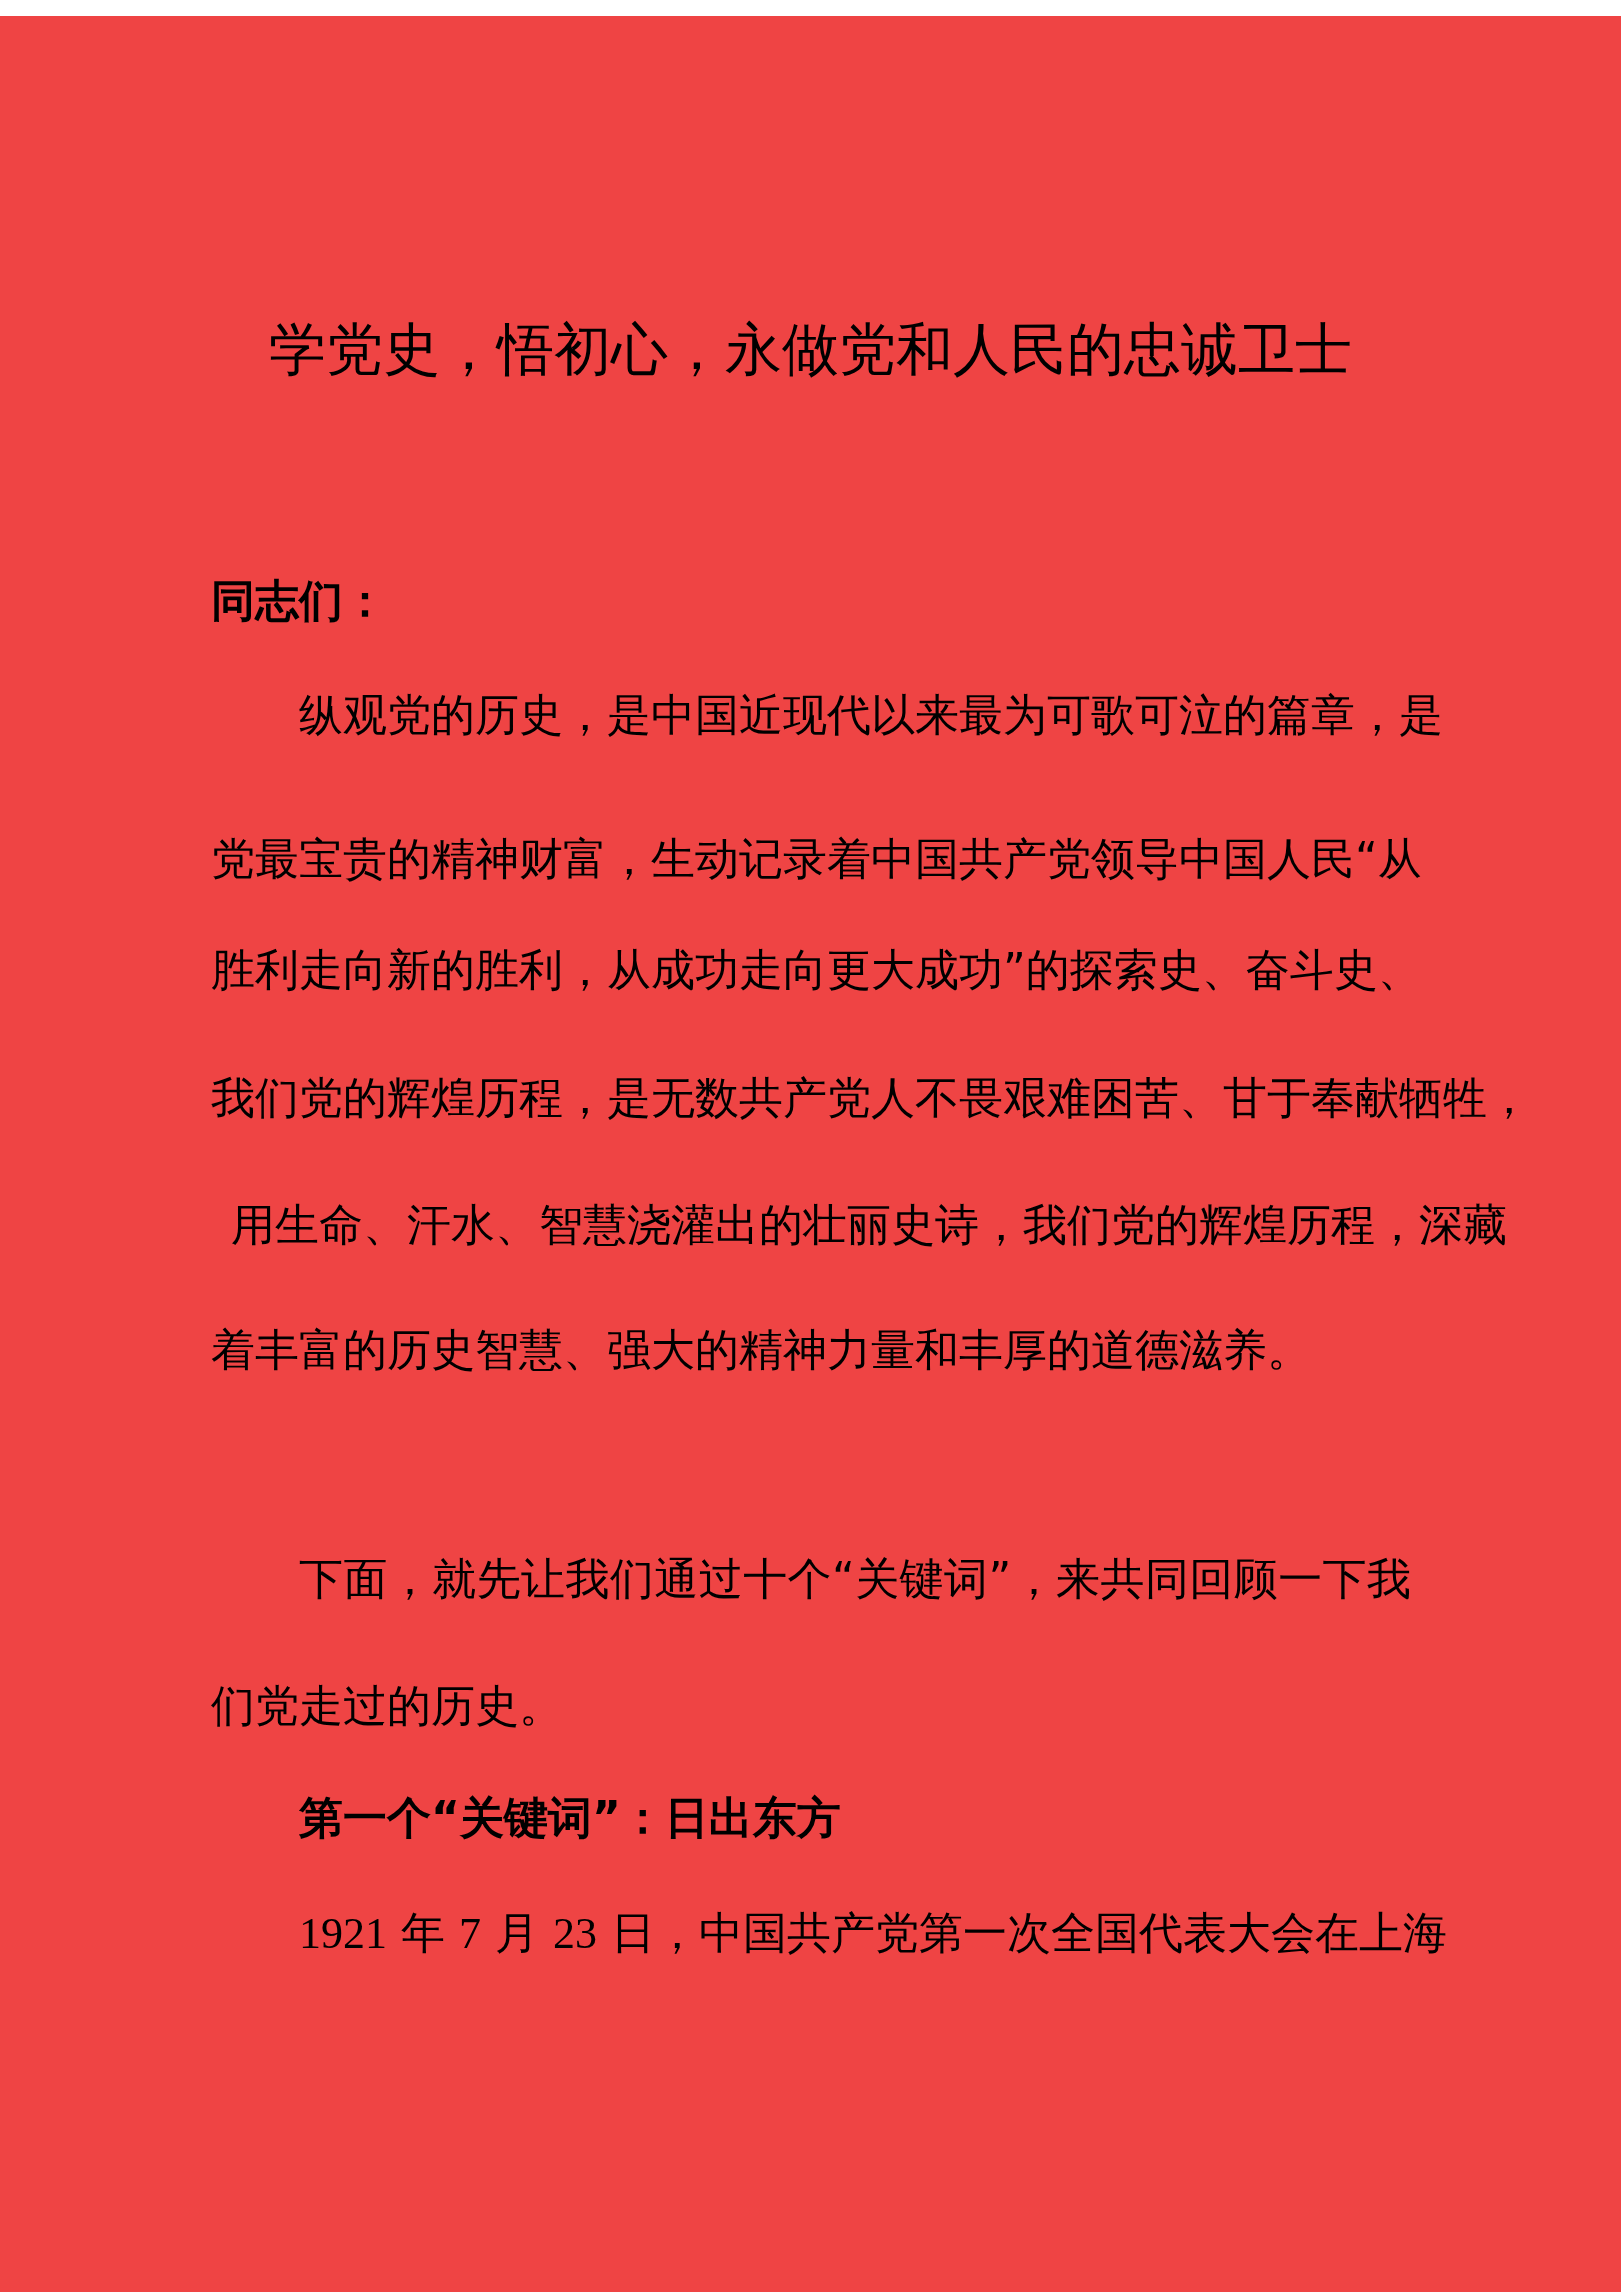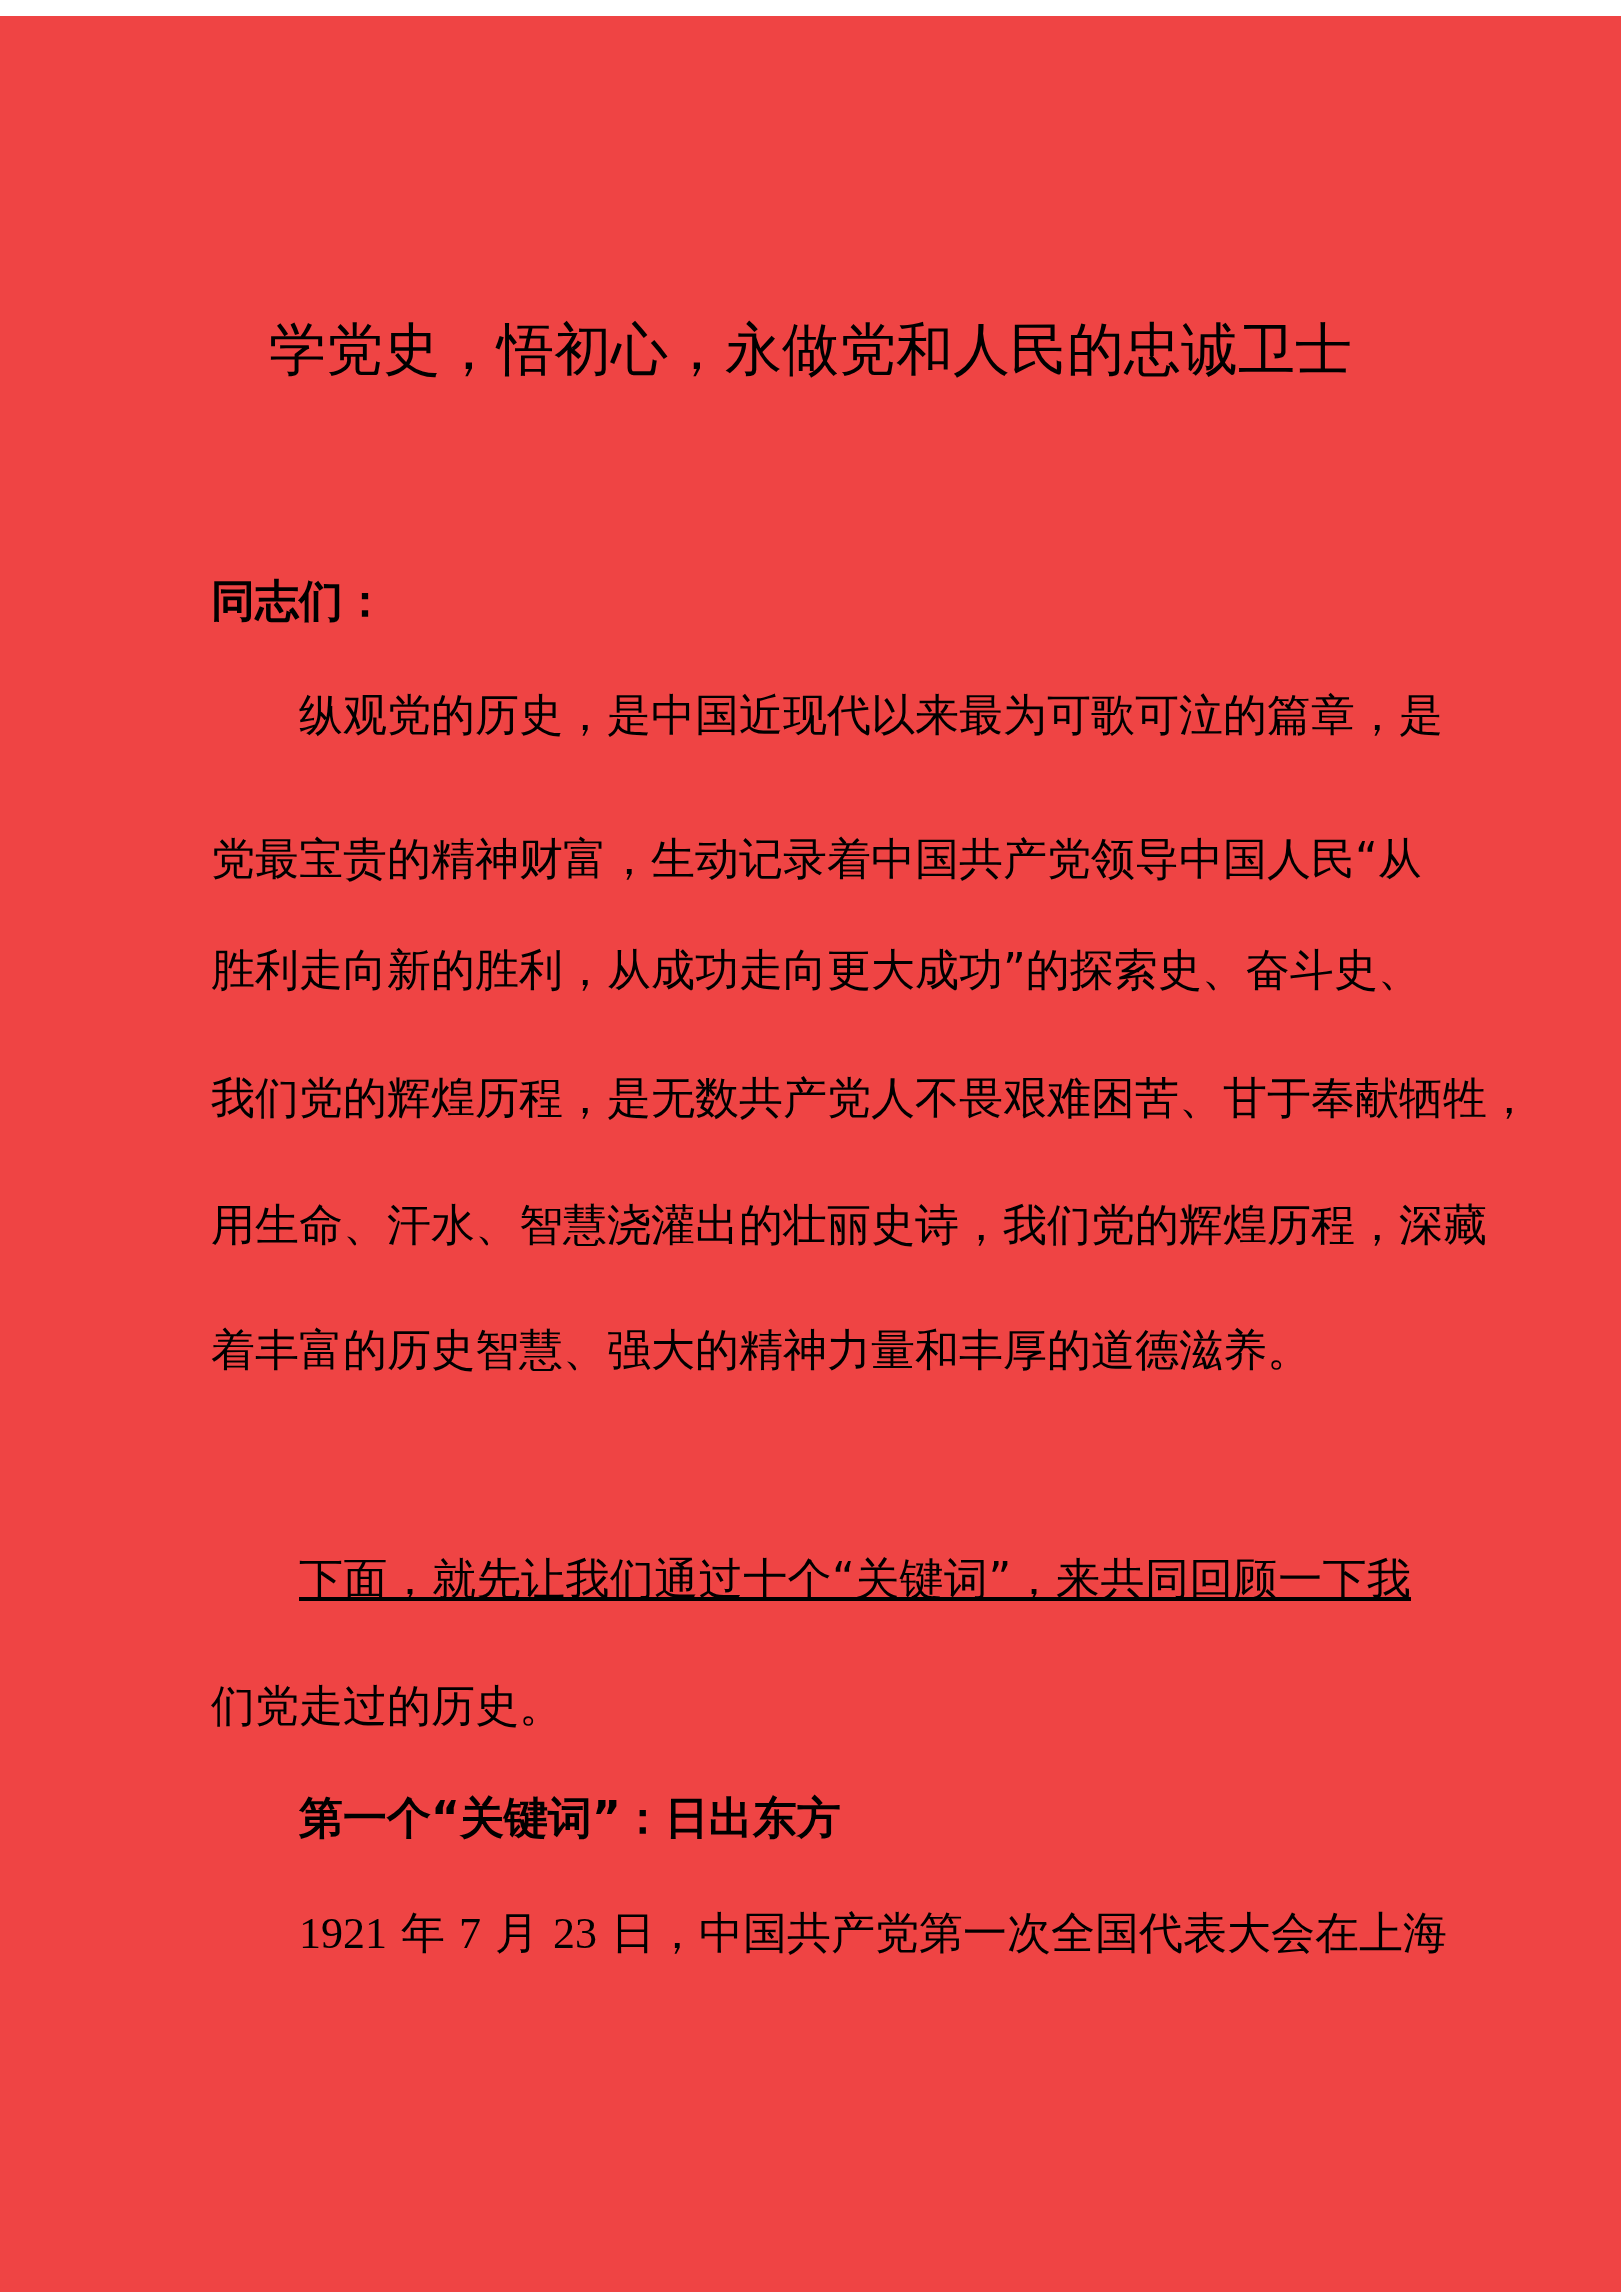--- a/index.html
+++ b/index.html
@@ -67,27 +67,27 @@
 
   <div class="title">学党史，悟初心，永做党和人民的忠诚卫士</div>
 
   <div class="line bold" style="top:561px;">同志们：</div>
 
   <div>
     <div class="line indent full" style="top:675px;">纵观党的历史，是中国近现代以来最为可歌可泣的篇章，是</div>
     <div class="line full" style="top:803px;margin-top:16px;">党最宝贵的精神财富，生动记录着中国共产党领导中国人民“从</div>
     <div class="line full" style="top:930px;">胜利走向新的胜利，从成功走向更大成功”的探索史、奋斗史、</div>
     <div class="line full" style="top:1058px;">我们党的辉煌历程，是无数共产党人不畏艰难困苦、甘于奉献牺牲，</div>
-    <div class="line full" style="top:1185px;">用生命、汗水、智慧浇灌出的壮丽史诗，我们党的辉煌历程，深藏</div>
+    <div class="line full" style="top:1185px;margin-left:20px;">用生命、汗水、智慧浇灌出的壮丽史诗，我们党的辉煌历程，深藏</div>
     <div class="line" style="top:1310px;">着丰富的历史智慧、强大的精神力量和丰厚的道德滋养。</div>
   </div>
 
 
   <div>
-    <div class="line indent full" style="top:1539px;text-decoration:underline;">下面，就先让我们通过十个“关键词”，来共同回顾一下我</div>
+    <div class="line indent full" style="top:1539px;">下面，就先让我们通过十个“关键词”，来共同回顾一下我</div>
     <div class="line" style="top:1666px;">们党走过的历史。</div>
   </div>
 
   <div class="line indent bold" style="top:1778px;">第一个“关键词”：日出东方</div>
 
   <div class="line indent" style="top:1893px;">
     <span class="serif-num">1921</span><span style="white-space:pre;"> 年 </span><span class="serif-num">7</span><span style="white-space:pre;"> 月 </span><span class="serif-num">23</span><span style="white-space:pre;"> 日，中国共产党第一次全国代表大会在上海</span>
   </div>
 
 </div>

